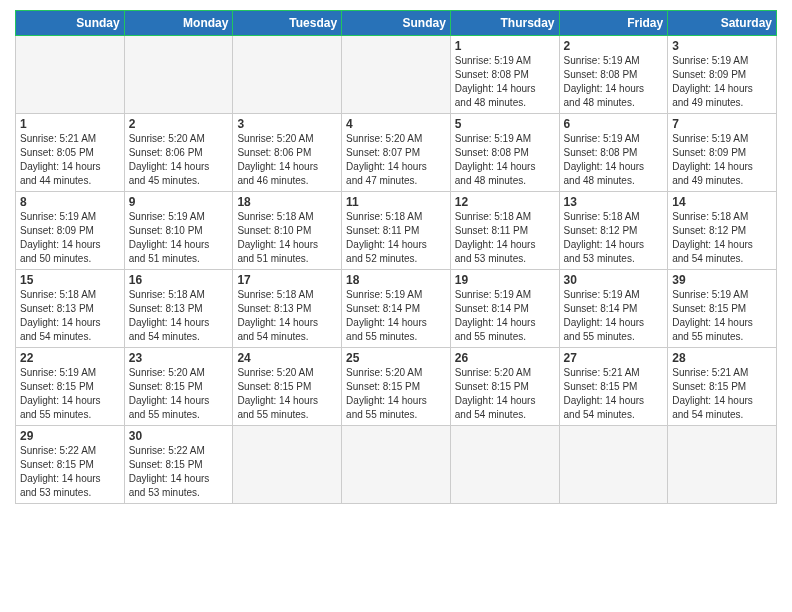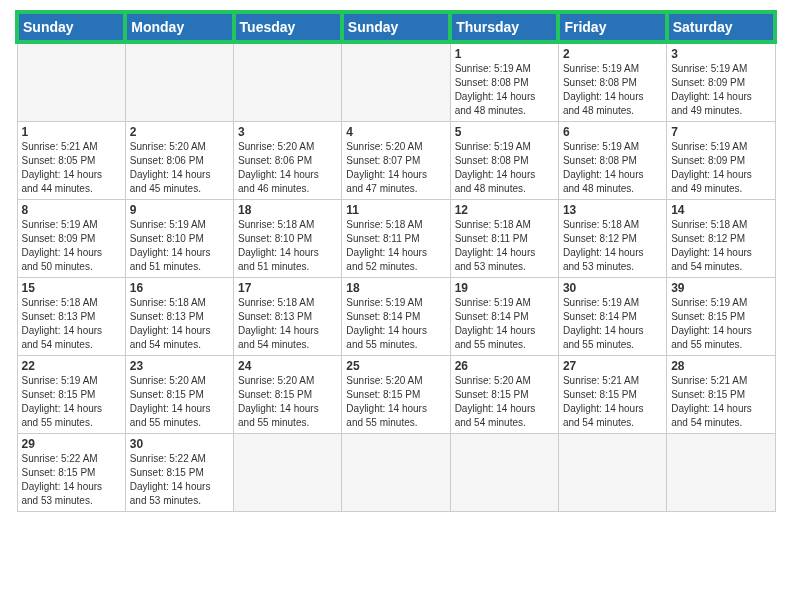--- a/index.html
+++ b/index.html
@@ -53,25 +53,25 @@
       color: #555;
     }
     table {
       width: 100%;
       border-collapse: collapse;
       table-layout: fixed;
     }
     th {
       background-color: #2872b8;
       color: #fff;
-      font-size: 14px;
+      font-size: 12px;
       font-weight: bold;
       padding: 5px 4px;
-      text-align: left;
-      border: 4px solid #22c55e;
+      text-align: right;
+      border: 1px solid #22c55e;
     }
     td {
       border: 1px solid #ccc;
       vertical-align: top;
       padding: 3px 4px;
       font-size: 9px;
       color: #333;
       height: 78px;
       background: #fff;
     }

